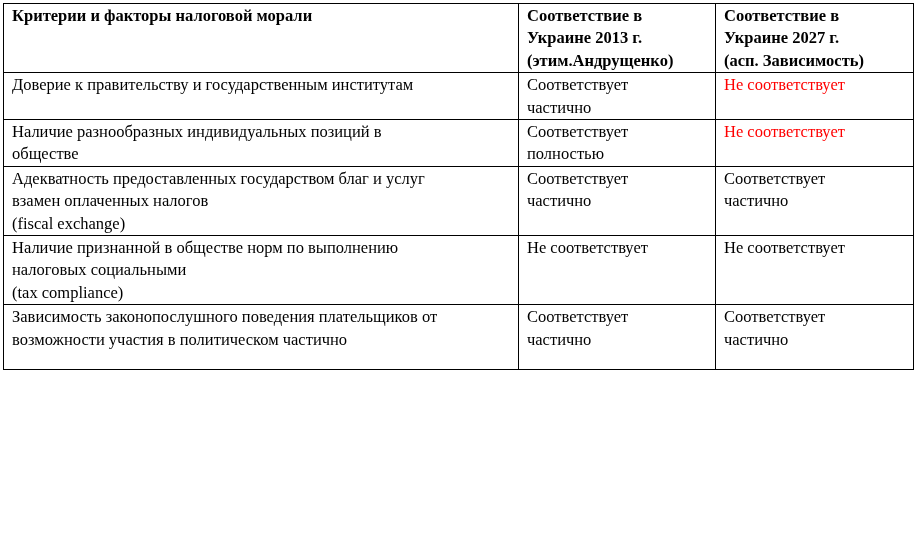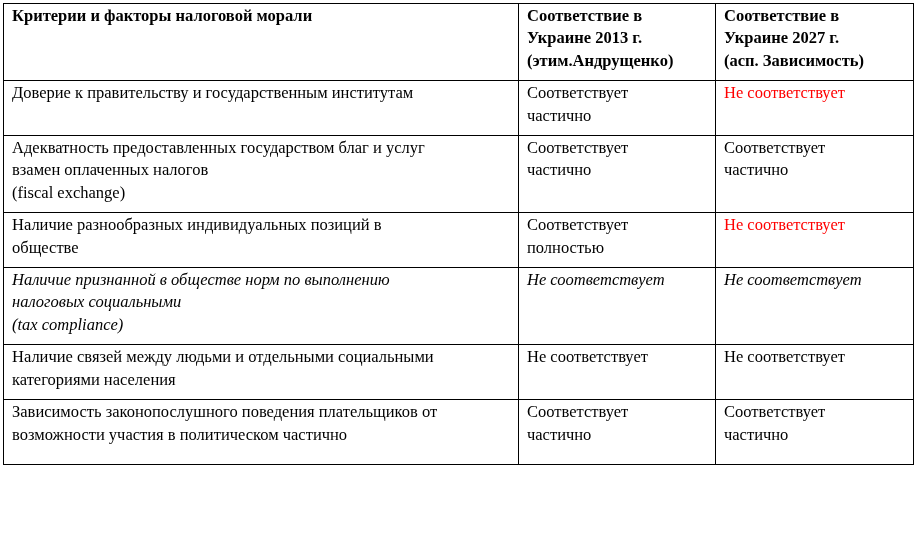--- a/index.html
+++ b/index.html
@@ -19,21 +19,21 @@
     position: absolute;
     left: 3px;
     top: 3px;
     border-collapse: collapse;
     table-layout: fixed;
     width: 910px;
   }
   table.morale td, table.morale th {
     border: 1px solid #000000;
     vertical-align: top;
-    padding: 1px 8px 8px 8px;
+    padding: 1px 8px 0 8px;
     font-size: 16.5px;
     line-height: 22.4px;
     text-align: left;
     font-weight: normal;
     overflow: hidden;
   }
   table.morale th {
     font-weight: bold;
   }
   col.c1 { width: 515px; }
@@ -73,65 +73,53 @@
           <span class="line">Доверие к правительству и государственным институтам</span>
         </td>
         <td>
           <span class="line">Соответствует</span>
           <span class="line">частично</span>
         </td>
         <td style="color: rgb(255, 0, 0);">
           <span class="line">Не соответствует</span>
         </td>
       </tr>
+      <tr style="height: 43px;">
+        <td>
+          <span class="line">Наличие разнообразных индивидуальных позиций в</span>
+          <span class="line">обществе</span>
+        </td>
+        <td>
+          <span class="line">Соответствует</span>
+          <span class="line">полностью</span>
+        </td>
+        <td style="color: rgb(255, 0, 0);">
+          <span class="line">Не соответствует</span>
+        </td>
+      </tr>
       <tr style="height: 67px;">
         <td>
           <span class="line">Адекватность предоставленных государством благ и услуг</span>
           <span class="line">взамен оплаченных налогов</span>
           <span class="line">(fiscal exchange)</span>
         </td>
         <td>
           <span class="line">Соответствует</span>
           <span class="line">частично</span>
         </td>
         <td>
           <span class="line">Соответствует</span>
           <span class="line">частично</span>
         </td>
       </tr>
-      <tr style="height: 43px;">
-        <td>
-          <span class="line">Наличие разнообразных индивидуальных позиций в</span>
-          <span class="line">обществе</span>
-        </td>
-        <td>
-          <span class="line">Соответствует</span>
-          <span class="line">полностью</span>
-        </td>
-        <td style="color: rgb(255, 0, 0);">
-          <span class="line">Не соответствует</span>
-        </td>
-      </tr>
-      <tr style="height: 66px; font-style: italic;">
+      <tr style="height: 66px;">
         <td>
           <span class="line">Наличие признанной в обществе норм по выполнению</span>
           <span class="line">налоговых социальными</span>
           <span class="line">(tax compliance)</span>
-        </td>
-        <td>
-          <span class="line">Не соответствует</span>
-        </td>
-        <td>
-          <span class="line">Не соответствует</span>
-        </td>
-      </tr>
-      <tr style="height: 44px;">
-        <td>
-          <span class="line">Наличие связей между людьми и отдельными социальными</span>
-          <span class="line">категориями населения</span>
         </td>
         <td>
           <span class="line">Не соответствует</span>
         </td>
         <td>
           <span class="line">Не соответствует</span>
         </td>
       </tr>
       <tr style="height: 65px;">
         <td>

